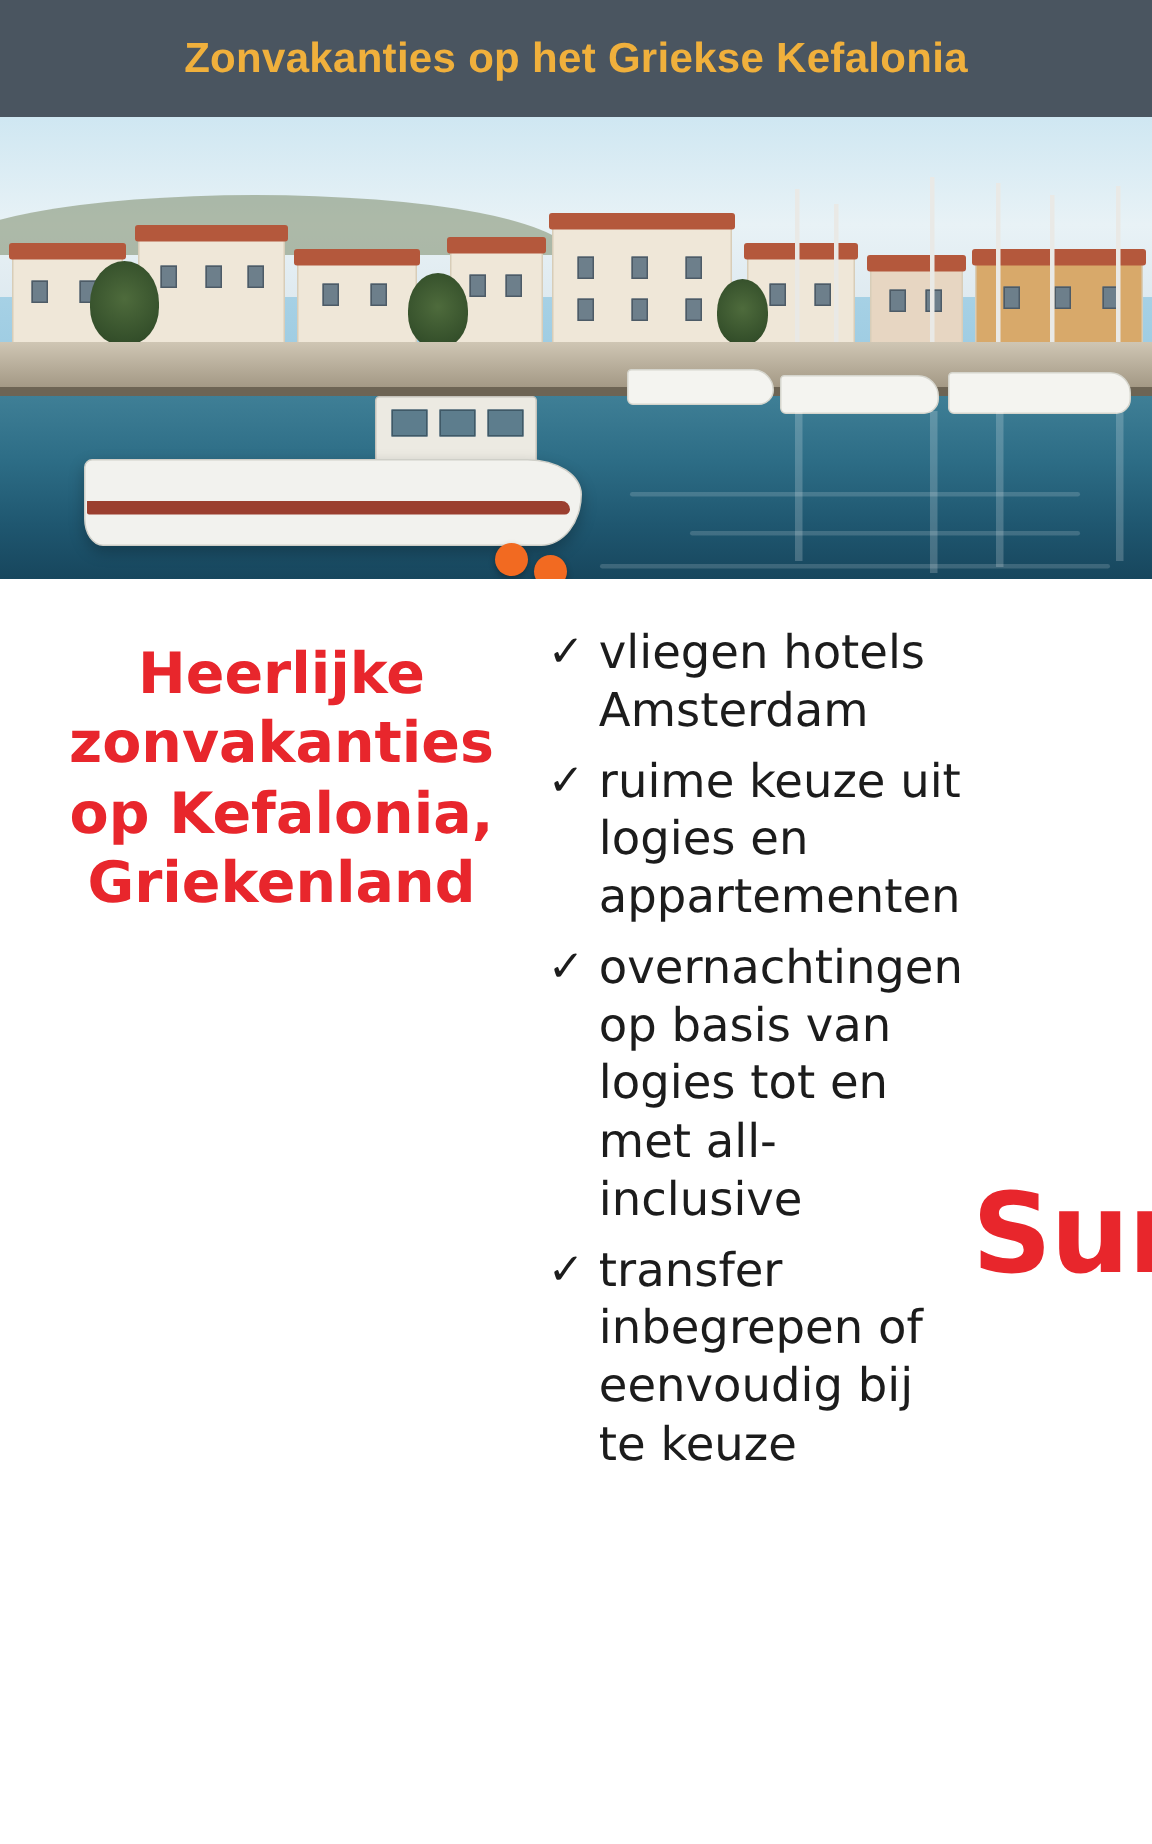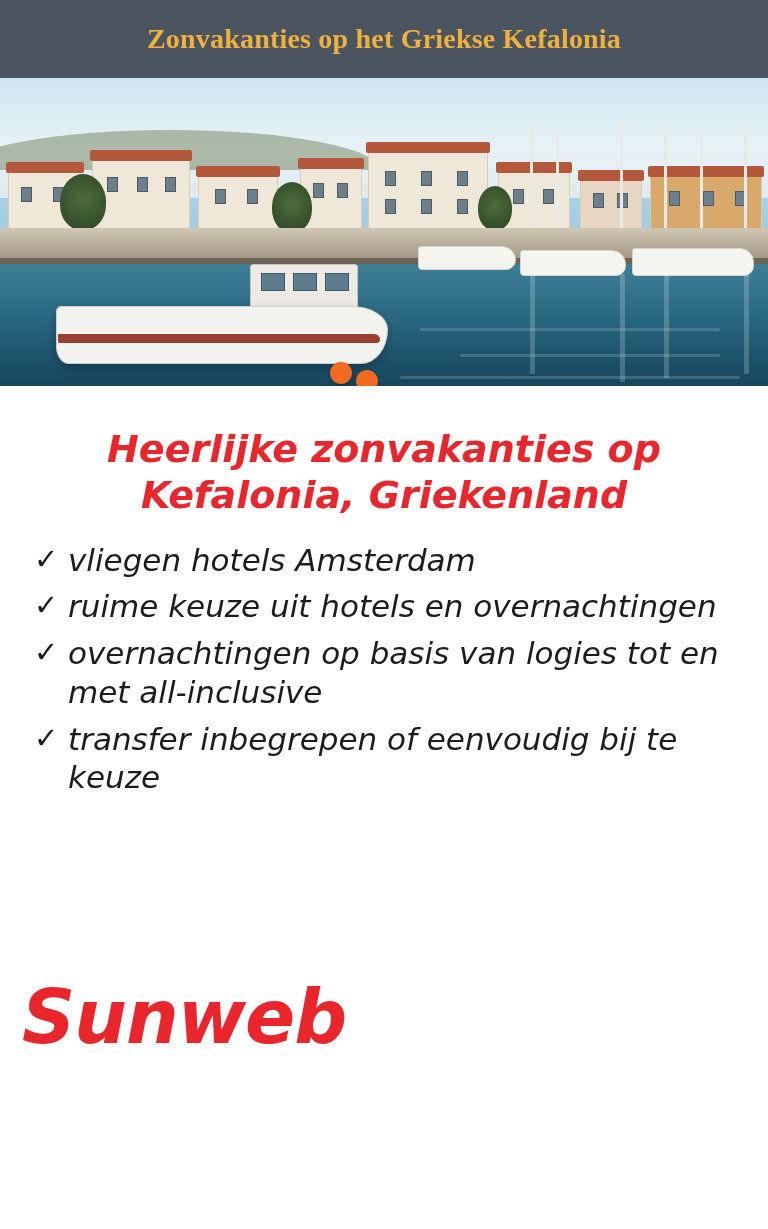--- a/index.html
+++ b/index.html
@@ -30,21 +30,21 @@
     align-items: center;
     justify-content: center;
     flex: 0 0 auto;
   }
   .header-title {
     color: #f0b03c;
     font-size: 28px;
     font-weight: bold;
     letter-spacing: 0.2px;
     text-align: center;
-    font-family: Liberation Serif, serif;
+    font-family: Liberation Sans, sans-serif;
   }
 
   
   .photo {
     position: relative;
     width: 768px;
     height: 308px;
     flex: 0 0 auto;
     overflow: hidden;
     background: linear-gradient(#bfe0ef, #7fb9d6);
@@ -160,22 +160,21 @@
     background: #f4f4f0;
     border: 1px solid #d5d5cd;
     border-radius: 3px 14px 10px 4px;
   }
 
   
   .content {
     flex: 1 1 auto;
     padding: 30px 22px 0 22px;
     display: flex;
-    flex-direction: column;
-    font-style: italic;
+    flex-direction: row;
   }
   .headline {
     color: #e8262c;
     font-size: 38px;
     font-weight: bold;
     line-height: 1.22;
     text-align: center;
     margin: 10px 24px 22px 24px;
     font-family: "DejaVu Sans", sans-serif;
   }
@@ -335,21 +334,21 @@
   <div class="content">
     <div class="headline">Heerlijke zonvakanties op Kefalonia, Griekenland</div>
 
     <ul class="bullets">
       <li>
         <span class="check">✓</span>
         <span class="bullet-text">vliegen hotels Amsterdam</span>
       </li>
       <li>
         <span class="check">✓</span>
-        <span class="bullet-text">ruime keuze uit hotels en overnachtingen</span>
+        <span class="bullet-text">ruime keuze uit logies en appartementen</span>
       </li>
       <li>
         <span class="check">✓</span>
         <span class="bullet-text">overnachtingen op basis van logies tot en met all-inclusive</span>
       </li>
       <li>
         <span class="check">✓</span>
         <span class="bullet-text">transfer inbegrepen of eenvoudig bij te keuze</span>
       </li>
     </ul>

